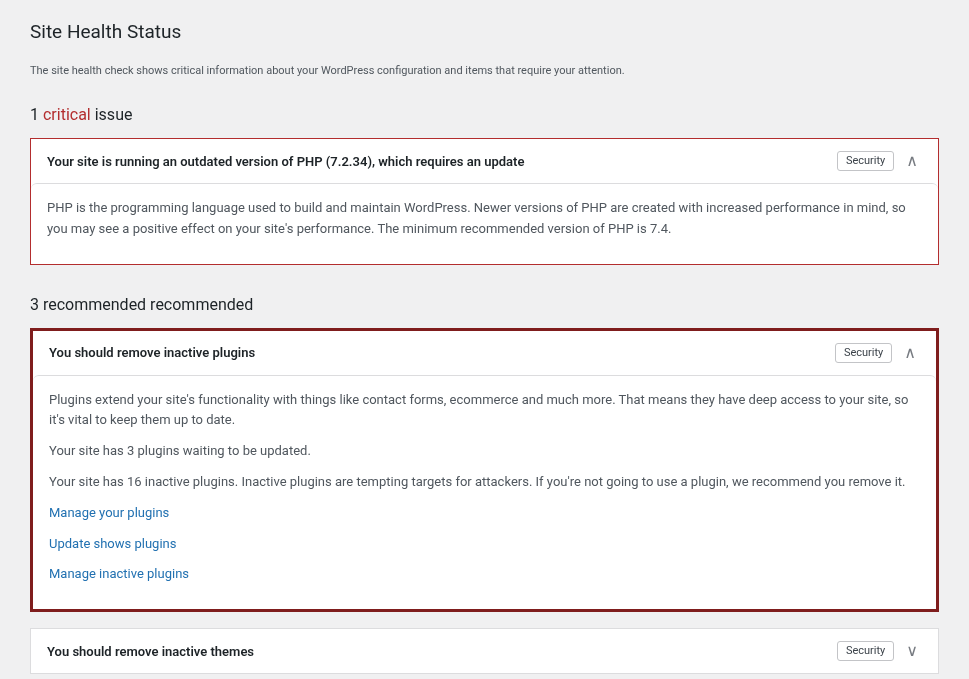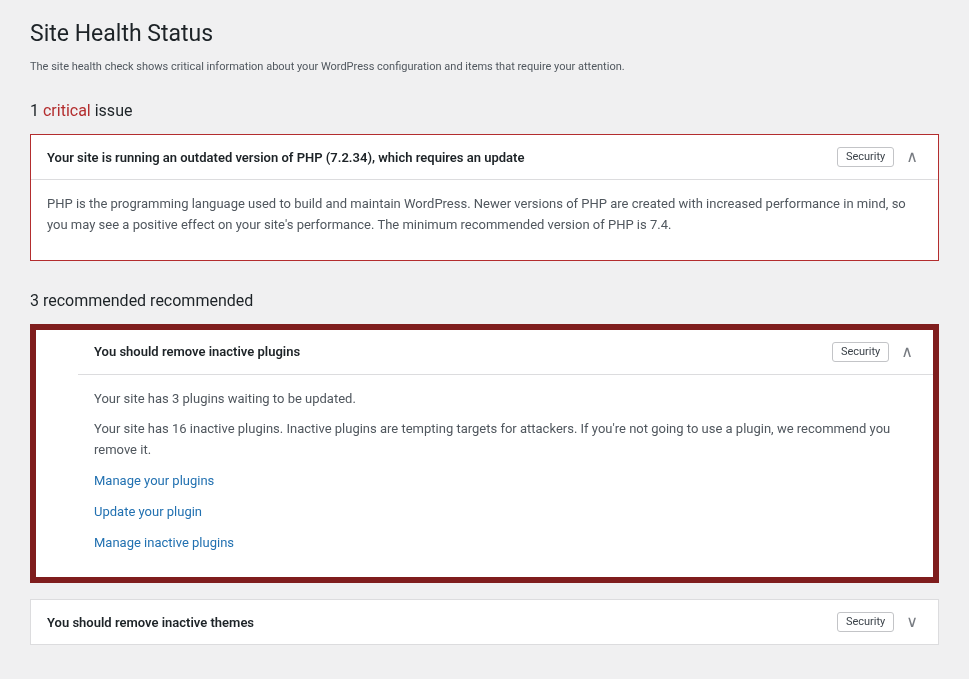--- a/index.html
+++ b/index.html
@@ -4,24 +4,24 @@
   <style>
     * { box-sizing: border-box; margin: 0; padding: 0; }
     body {
       background: #f0f0f1;
       font-family: -apple-system, BlinkMacSystemFont, "Segoe UI", Roboto, Oxygen, sans-serif;
       font-size: 13px;
       color: #3c434a;
       padding: 20px 30px;
     }
     .page-title {
-      font-size: 23px;
+      font-size: 19px;
       font-weight: 400;
       color: #1d2327;
-      margin-bottom: 13px;
+      margin-bottom: 21px;
     }
     .page-desc {
       font-size: 11px;
       color: #50575e;
       margin-bottom: 28px;
       max-width: 700px;
     }
     .section-heading {
       font-size: 16px;
       font-weight: 400;
@@ -33,22 +33,21 @@
     }
     .issue-card {
       background: #fff;
       border: 1px solid #dcdcde;
       margin-bottom: 16px;
     }
     .issue-card.expanded-critical {
       border: 1px solid #b32d2e;
     }
     .issue-card.expanded-recommended {
-      border: 6px solid #7f1d1d;
-      padding-left: 42px;
+      border: 3px solid #7f1d1d;
     }
     .issue-header {
       display: flex;
       align-items: center;
       justify-content: space-between;
       padding: 12px 16px;
       cursor: pointer;
     }
     .issue-title {
       font-size: 13px;
@@ -76,20 +75,21 @@
       color: #787c82;
       font-size: 16px;
       line-height: 1;
     }
     .issue-body {
       padding: 14px 16px;
       border-top: 1px solid #dcdcde;
       font-size: 13px;
       color: #50575e;
       line-height: 1.6;
+      border-radius: 6px;
     }
     .issue-body p {
       margin-bottom: 10px;
     }
     .issue-body a {
       color: #2271b1;
       text-decoration: none;
     }
     .issue-body .ext-icon {
       font-size: 10px;
@@ -138,24 +138,25 @@
 
   <div class="issue-card expanded-recommended">
     <div class="issue-header">
       <span class="issue-title">You should remove inactive plugins</span>
       <div class="issue-header-right">
         <span class="badge">Security</span>
         <button class="chevron-btn">∧</button>
       </div>
     </div>
     <div class="issue-body">
+      <p>Plugins extend your site's functionality with things like contact forms, ecommerce and much more. That means they have deep access to your site, so it's vital to keep them up to date.</p>
       <p>Your site has 3 plugins waiting to be updated.</p>
       <p>Your site has 16 inactive plugins. Inactive plugins are tempting targets for attackers. If you're not going to use a plugin, we recommend you remove it.</p>
       <p><a href="#">Manage your plugins</a></p>
-      <p><a href="#">Update your plugin</a></p>
+      <p><a href="#">Update shows plugins</a></p>
       <p><a href="#">Manage inactive plugins</a></p>
     </div>
   </div>
 
   <div class="issue-card collapsed-card no-border">
     <div class="issue-header">
       <span class="issue-title">You should remove inactive themes</span>
       <div class="issue-header-right">
         <span class="badge">Security</span>
         <button class="chevron-btn">∨</button>

